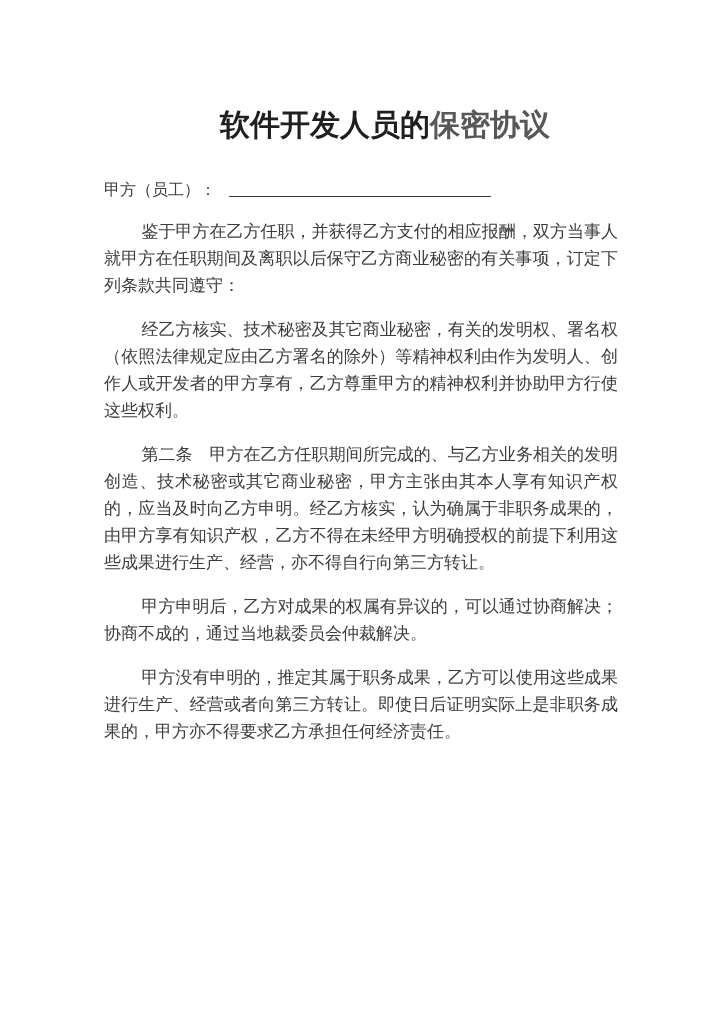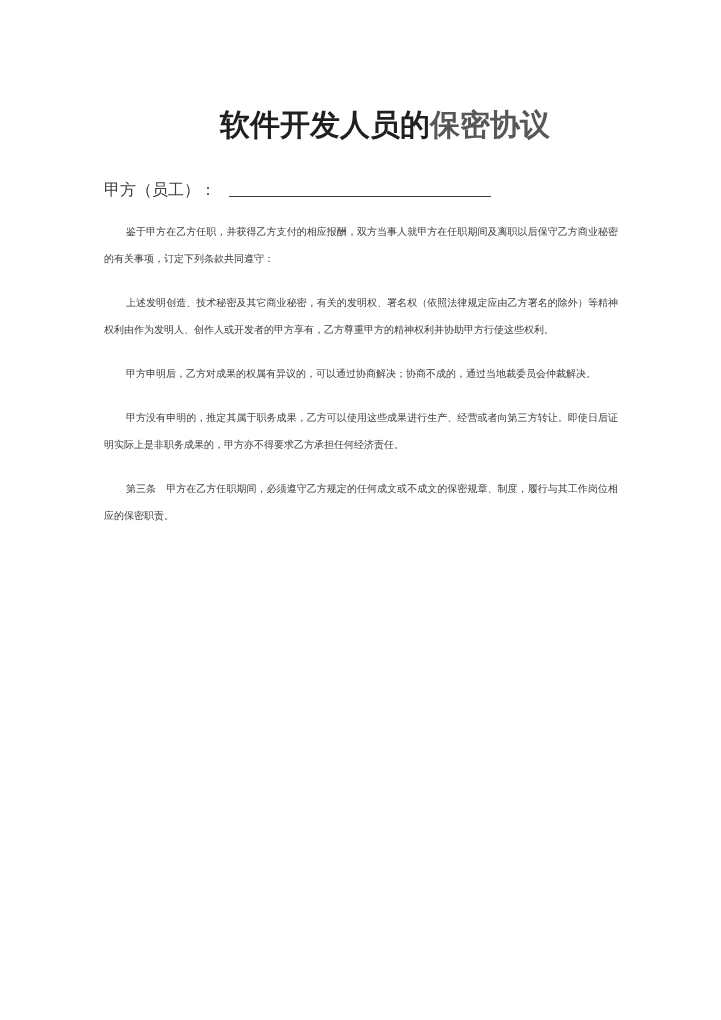--- a/index.html
+++ b/index.html
@@ -46,40 +46,40 @@
     border-bottom: 1px solid var(--line, #3a3a3a);
     margin-left: 13px;
     transform: translateY(2px);
   }
   .blank-line.w-a { width: 262px; }
   .blank-line.w-b { width: 275px; }
 
   .paragraphs { margin-top: 18px; }
   .paragraphs p {
     margin: 0 0 17px 0;
-    font-size: 10px;
+    font-size: 17px;
     line-height: 27px;
     text-align: justify;
     text-indent: 2.2em;
     color: var(--body-text, #3c3c3c);
   }
 </style>
 </head>
 <body>
 
 <div class="page">
 
   <h1 class="doc-title"><span class="t-black">软件开发人员的</span><span class="t-gray">保密协议</span></h1>
 
   <div class="field-row party-a">
     <span>甲方（员工）：</span><span class="blank-line w-a"></span>
   </div>
 
 
   <div class="paragraphs">
     <p>鉴于甲方在乙方任职，并获得乙方支付的相应报酬，双方当事人就甲方在任职期间及离职以后保守乙方商业秘密的有关事项，订定下列条款共同遵守：</p>
-    <p>上述发明创造、技术秘密及其它商业秘密，有关的发明权、署名权（依照法律规定应由乙方署名的除外）等精神权利由作为发明人、创作人或开发者的甲方享有，乙方尊重甲方的精神权利并协助甲方行使这些权利。</p>
+    <p>经乙方核实、技术秘密及其它商业秘密，有关的发明权、署名权（依照法律规定应由乙方署名的除外）等精神权利由作为发明人、创作人或开发者的甲方享有，乙方尊重甲方的精神权利并协助甲方行使这些权利。</p>
+    <p>第二条　甲方在乙方任职期间所完成的、与乙方业务相关的发明创造、技术秘密或其它商业秘密，甲方主张由其本人享有知识产权的，应当及时向乙方申明。经乙方核实，认为确属于非职务成果的，由甲方享有知识产权，乙方不得在未经甲方明确授权的前提下利用这些成果进行生产、经营，亦不得自行向第三方转让。</p>
     <p>甲方申明后，乙方对成果的权属有异议的，可以通过协商解决；协商不成的，通过当地裁委员会仲裁解决。</p>
     <p>甲方没有申明的，推定其属于职务成果，乙方可以使用这些成果进行生产、经营或者向第三方转让。即使日后证明实际上是非职务成果的，甲方亦不得要求乙方承担任何经济责任。</p>
-    <p>第三条　甲方在乙方任职期间，必须遵守乙方规定的任何成文或不成文的保密规章、制度，履行与其工作岗位相应的保密职责。</p>
   </div>
 
 </div>
 
 </body></html>

